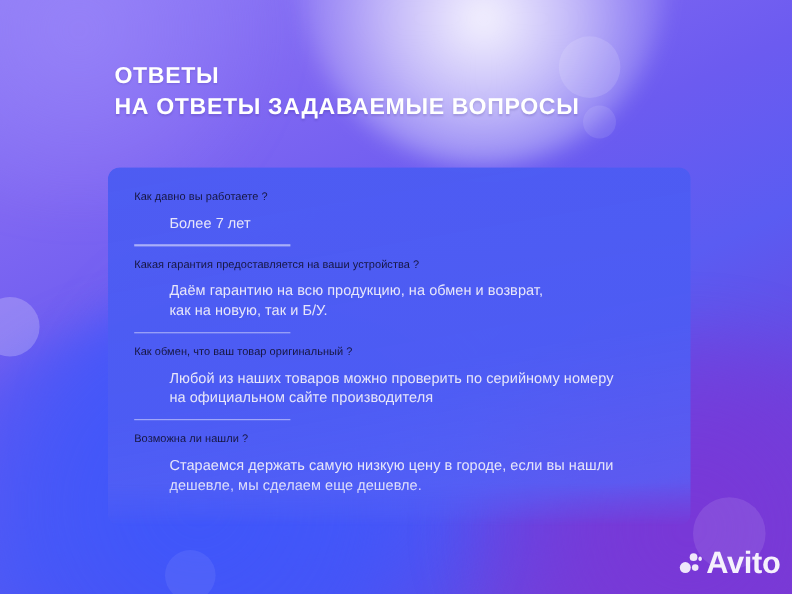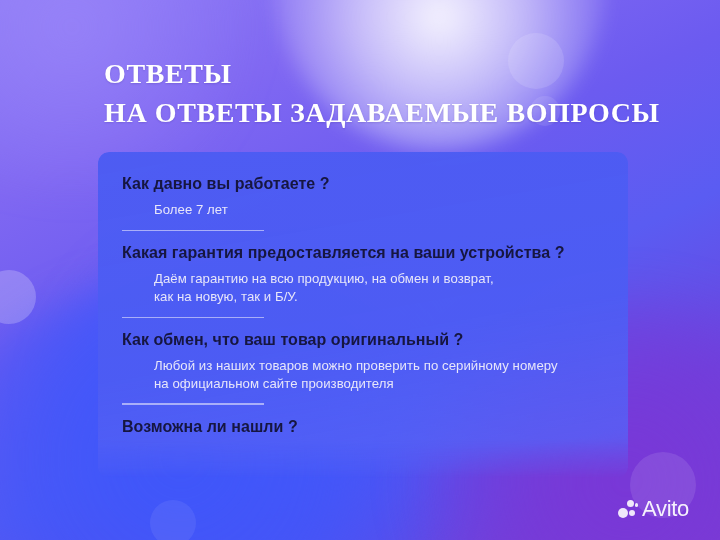--- a/index.html
+++ b/index.html
@@ -140,26 +140,25 @@
     height: 46px;
     background: rgba(255,255,255,0.07);
   }
 
   
   .heading {
     position: absolute;
     left: 104px;
     top: 55px;
     color: #FFFFFF;
-    font-size: 28px;
+    font-size: 21px;
     font-weight: bold;
     letter-spacing: 0.6px;
     line-height: 1.38;
     text-shadow: 0 1px 2px rgba(40,20,110,0.18);
-    font-family: Liberation Serif, serif;
   }
   .heading div { white-space: nowrap; }
 
   
   .faq-card {
     position: absolute;
     left: 98px;
     top: 152px;
     width: 530px;
     height: 326px;
@@ -180,22 +179,22 @@
         rgba(0,0,0,1) 0%,
         rgba(0,0,0,1) 88%,
         rgba(0,0,0,0.35) 97%,
         rgba(0,0,0,0.0) 100%);
   }
 
   .faq-item { margin-bottom: 0; }
 
   .faq-q {
     color: #161640;
-    font-size: 16px;
-    font-weight: bold;
+    font-size: 10px;
+    font-weight: normal;
     line-height: 1.25;
     margin: 0 0 7px 0;
     letter-spacing: 0.05px;
   }
   .faq-a {
     color: #E7E6FA;
     font-size: 13.2px;
     font-weight: normal;
     line-height: 1.34;
     margin: 0;
@@ -232,22 +231,22 @@
     border-radius: 50%;
     background: rgba(255,255,255,0.88);
   }
   .dot-a { left: 0px;   top: 8.5px; width: 10px;  height: 10px; }
   .dot-b { left: 8.5px; top: 0px;   width: 7.5px; height: 7.5px; }
   .dot-c { left: 10.5px;top: 10px;  width: 6px;   height: 6px; }
   .dot-d { left: 16.5px;top: 3.5px; width: 3.6px; height: 3.6px; }
 
   .avito-word {
     color: rgba(255,255,255,0.93);
-    font-size: 22px;
-    font-weight: normal;
+    font-size: 28px;
+    font-weight: bold;
     letter-spacing: -0.3px;
     line-height: 1;
   }
 </style>
 </head>
 <body>
 
 <div class="poster">
 
   <div class="bg-base"></div>
@@ -294,20 +293,24 @@
       <p class="faq-a">
         <span class="faq-a-line">Любой из наших товаров можно проверить по серийному номеру</span>
         <span class="faq-a-line">на официальном сайте производителя</span>
       </p>
     </div>
 
     <hr class="faq-divider">
 
     <div class="faq-item">
       <p class="faq-q">Возможна ли нашли ?</p>
+      <p class="faq-a">
+        <span class="faq-a-line">Стараемся держать самую низкую цену в городе, если вы нашли</span>
+        <span class="faq-a-line">дешевле, мы сделаем еще дешевле.</span>
+      </p>
     </div>
 
   </div>
 
   <div class="avito">
     <span class="avito-dots">
       <i class="dot-a"></i>
       <i class="dot-b"></i>
       <i class="dot-c"></i>
       <i class="dot-d"></i>

